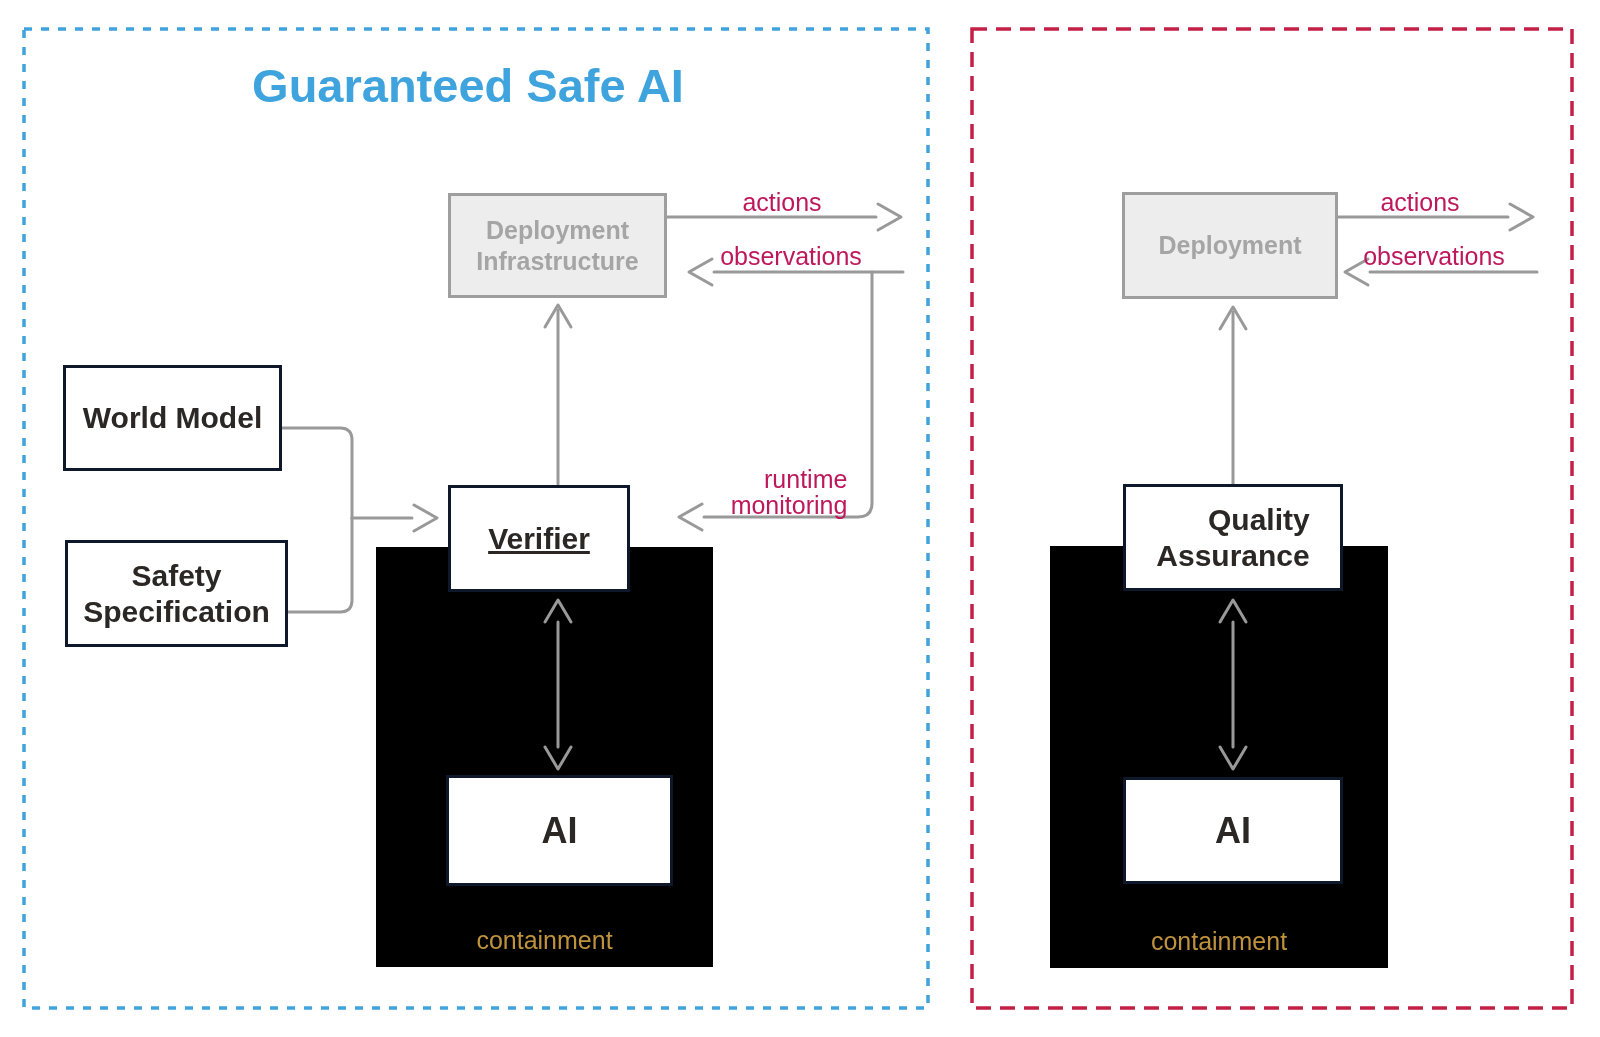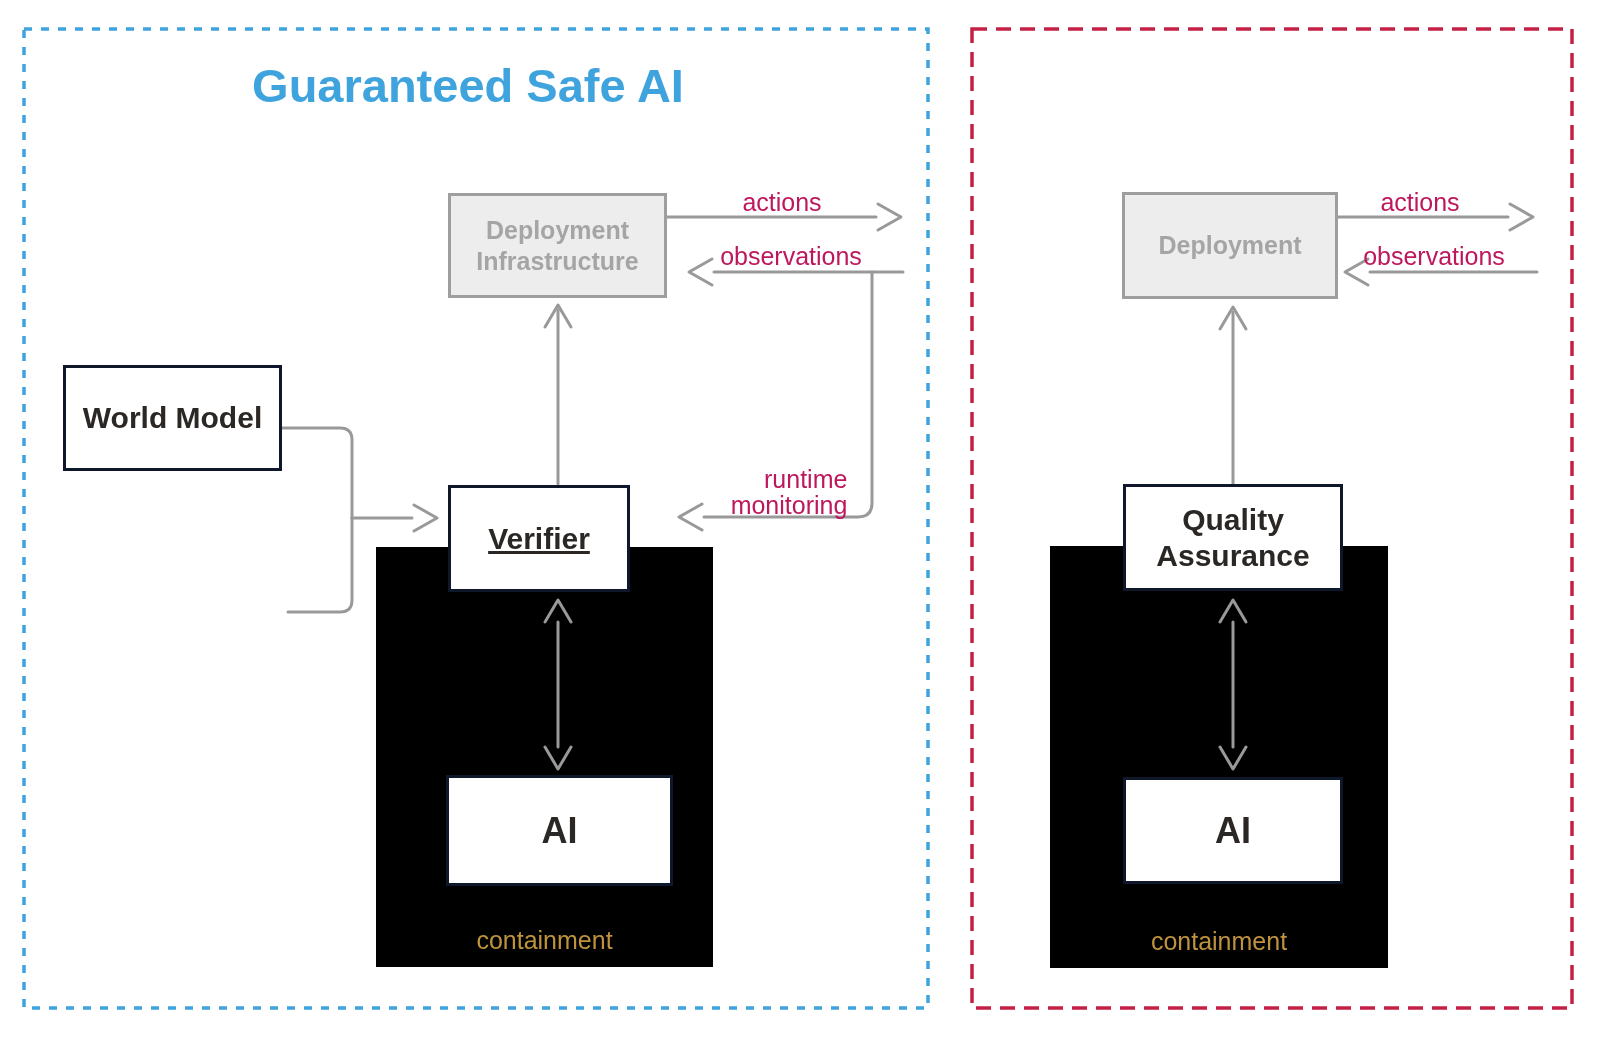--- a/index.html
+++ b/index.html
@@ -111,29 +111,31 @@
         <path d="M1220 747 L1233 769 L1246 747"></path>
       </g>
     </g>
   </svg>
 
   <div class="panel-title title-blue" style="left:468px;top:58px;">Guaranteed Safe AI</div>
 
   <div class="box box-gray lbl-gray pre" style="left:448px;top:193px;width:219px;height:105px;font-weight:bold;">Deployment
 Infrastructure</div>
   <div class="box lbl-black" style="left:63px;top:365px;width:219px;height:106px;">World Model</div>
+  <div class="box lbl-black pre" style="left:65px;top:540px;width:223px;height:107px;">Safety
+Specification</div>
   <div class="box lbl-black" style="left:448px;top:485px;width:182px;height:107px;text-decoration:underline;">Verifier</div>
   <div class="box lbl-ai" style="left:446px;top:775px;width:227px;height:111px;">AI</div>
 
   <div class="flow-label" style="left:782px;top:202px;">actions</div>
   <div class="flow-label" style="left:791px;top:256px;">observations</div>
   <div class="flow-label" style="left:789px;top:492px;text-align:right;">runtime
 monitoring</div>
 
   <div class="box box-gray lbl-gray" style="left:1122px;top:192px;width:216px;height:107px;font-weight:bold;">Deployment</div>
-  <div class="box lbl-black pre" style="left:1123px;top:484px;width:220px;height:107px;">Quality
+  <div class="box lbl-black pre" style="left:1123px;top:484px;width:220px;height:107px;text-align:right;">Quality
 Assurance</div>
   <div class="box lbl-ai" style="left:1123px;top:777px;width:220px;height:107px;">AI</div>
 
   <div class="flow-label" style="left:1420px;top:202px;">actions</div>
   <div class="flow-label" style="left:1434px;top:256px;">observations</div>
 
 </div>
 
 </body></html>

